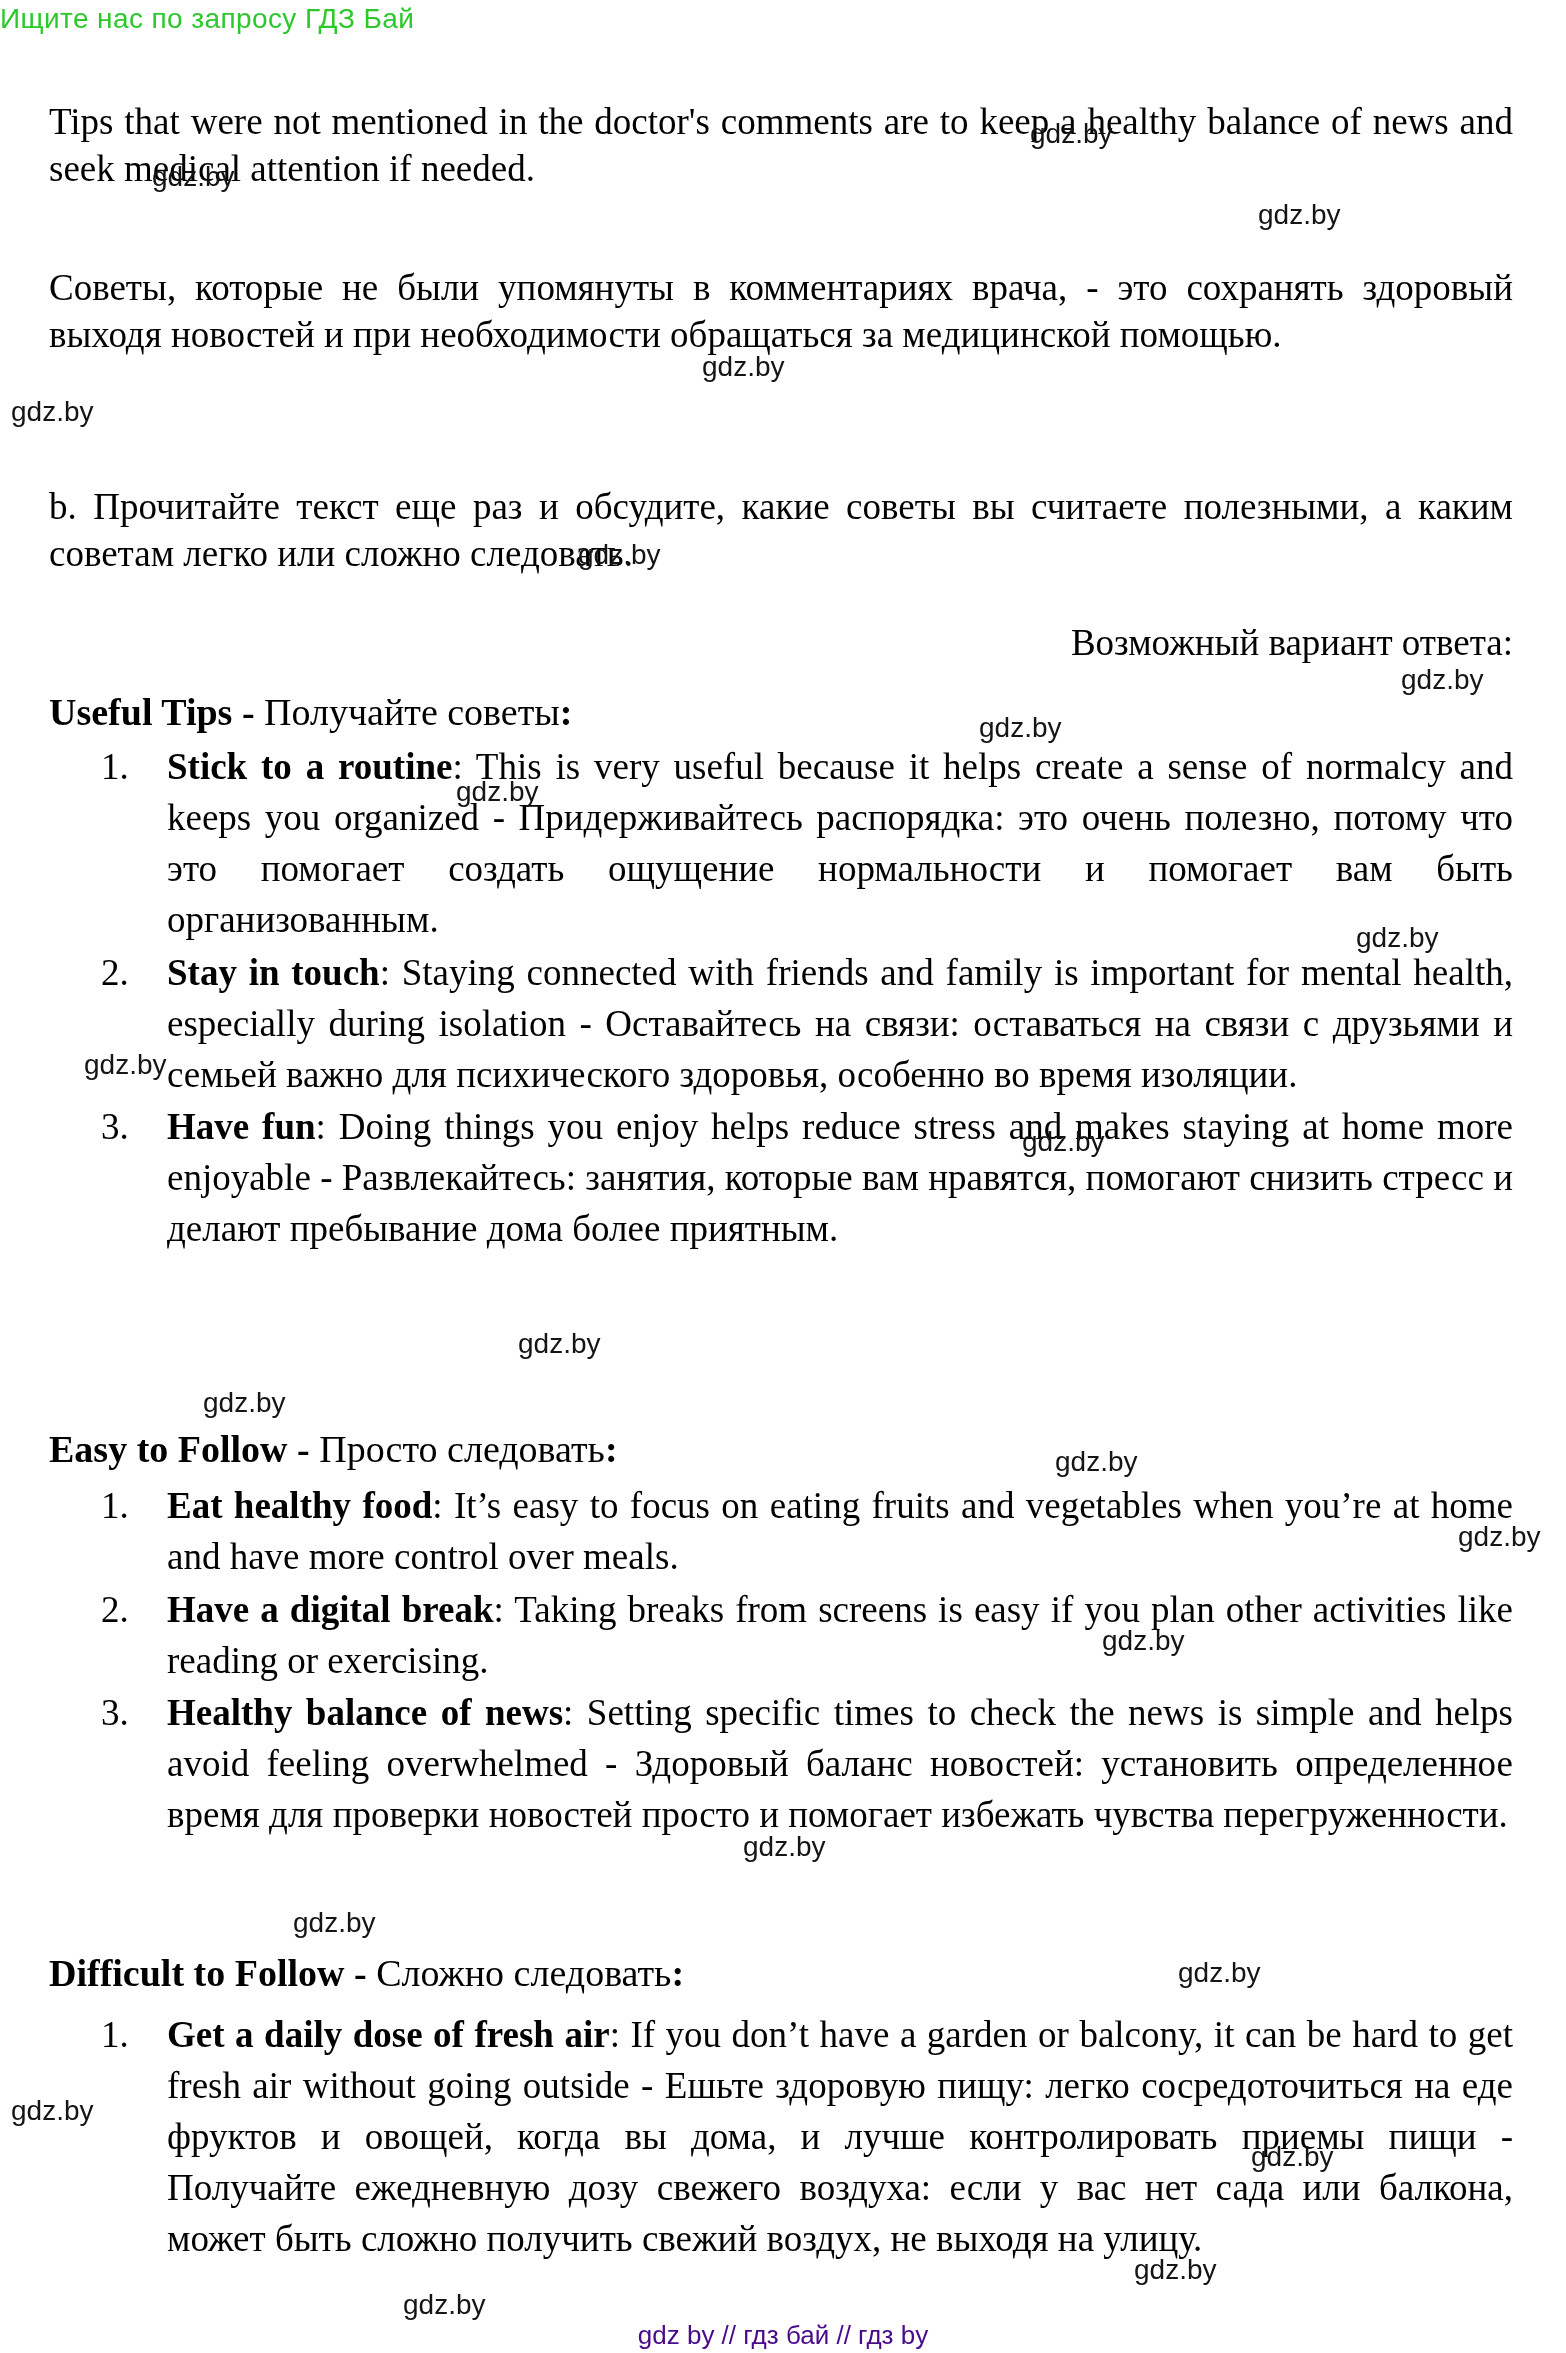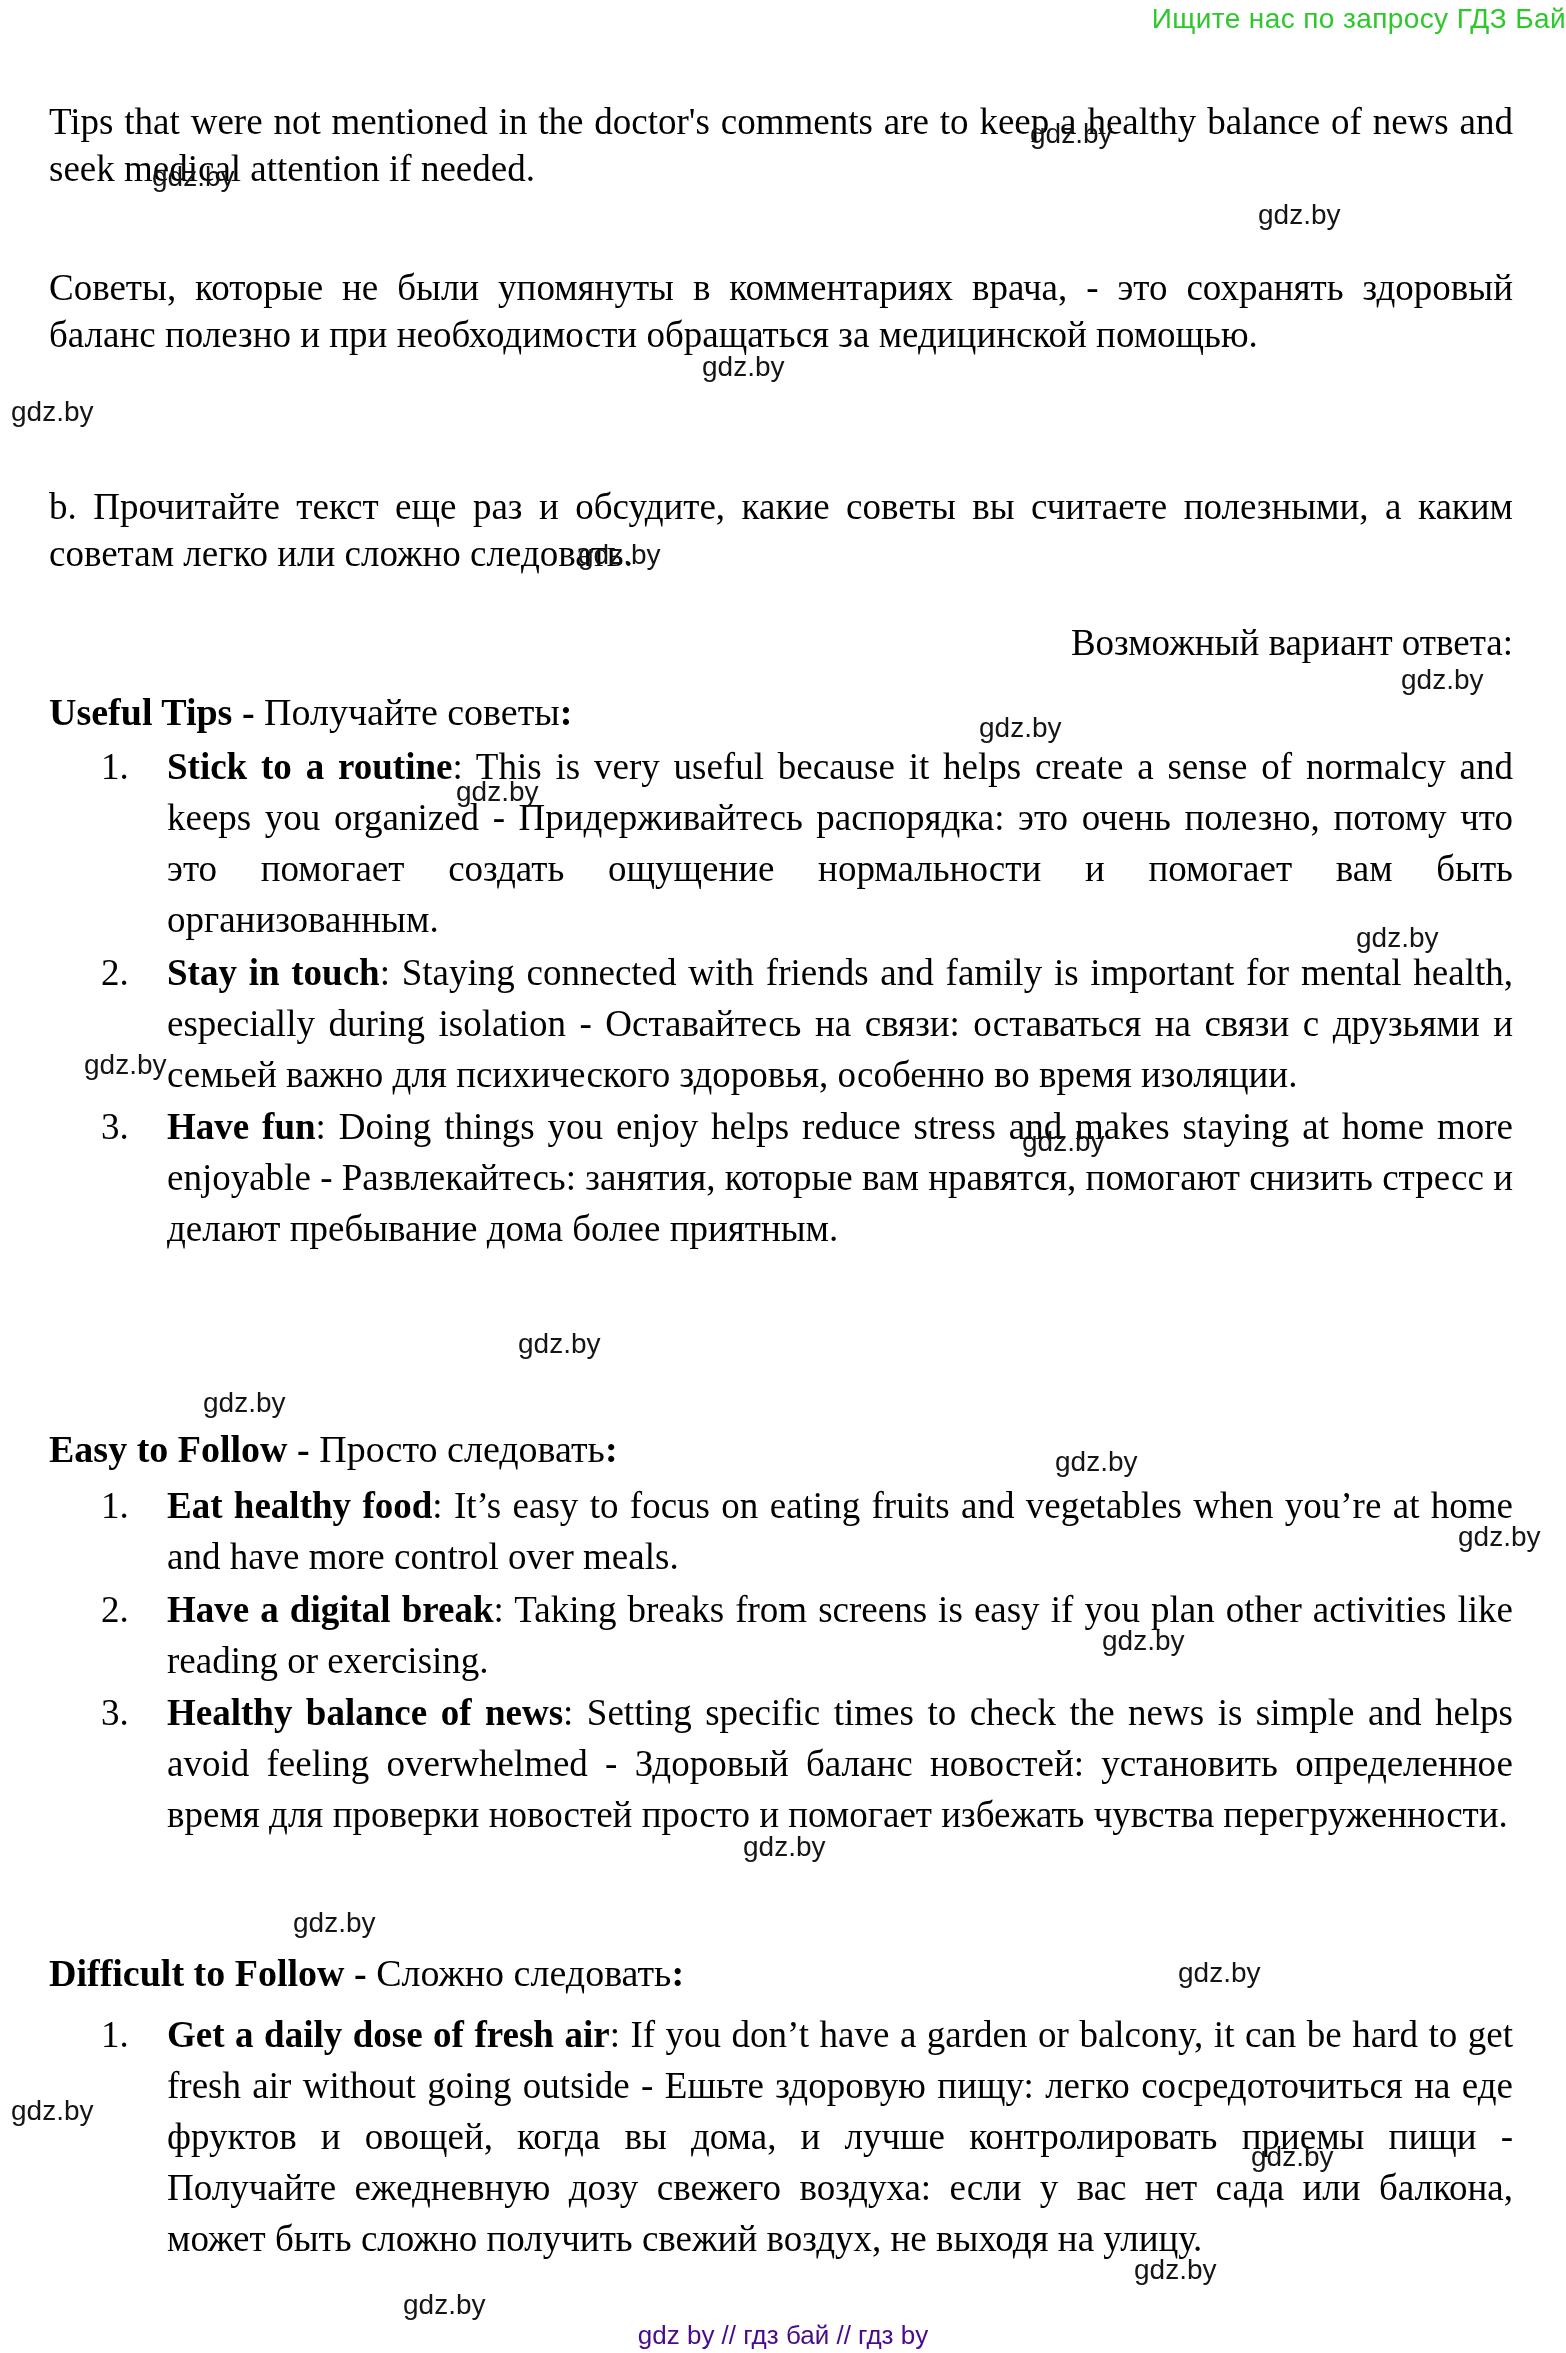--- a/index.html
+++ b/index.html
@@ -2,21 +2,21 @@
 <html style="font-size:12.4px"><head>
 <meta charset="utf-8">
 <style>
   html,body{margin:0;padding:0}
   body{
     width:1566px;height:2354px;position:relative;overflow:hidden;
     background:#ffffff;color:#000;
     font-family:"Liberation Serif","DejaVu Serif",serif;
   }
   .banner{
-    position:absolute;top:3.1px;left:0;width:100%;text-align:right;
+    position:absolute;top:3.1px;left:0;width:100%;text-align:left;
     font-family:"Liberation Sans","DejaVu Sans",sans-serif;
     font-size:28px;color:#2cc82c;letter-spacing:0.4px;
   }
   .para{
     position:absolute;left:49px;width:1464px;
     font-size:37px;line-height:47px;text-align:justify;
   }
   #p-intro-en{top:61px}
   #p-intro-ru{top:227px}
   #p-task-b{top:446px}
@@ -51,21 +51,21 @@
     font-size:26px;color:#4a0b8a;
   }
 </style>
 </head>
 <body>
 
 <div class="banner">Ищите нас по запросу ГДЗ Бай</div>
 
 <p class="para" id="p-intro-en">Tips that were not mentioned in the doctor's comments are to keep a healthy balance of news and seek medical attention if needed.</p>
 
-<p class="para" id="p-intro-ru">Советы, которые не были упомянуты в комментариях врача, - это сохранять здоровый баланс полезно и при необходимости обращаться за медицинской помощью.</p>
+<p class="para" id="p-intro-ru">Советы, которые не были упомянуты в комментариях врача, - это сохранять здоровый выходя новостей и при необходимости обращаться за медицинской помощью.</p>
 
 <p class="para" id="p-task-b">b. Прочитайте текст еще раз и обсудите, какие советы вы считаете полезными, а каким советам легко или сложно следовать.</p>
 
 <p class="para" id="p-answer">Возможный вариант ответа:</p>
 
 <div class="heading" id="h-useful"><span class="h-en">Useful Tips - </span><span class="h-ru">Получайте советы</span><span class="h-colon">:</span></div>
 
 <div class="list" id="list-useful">
   <div class="litem">
     <span class="num">1.</span><span class="lead">Stick to a routine</span><span>: This is very useful because it helps create a sense of normalcy and keeps you organized - Придерживайтесь распорядка: это очень полезно, потому что это помогает создать ощущение нормальности и помогает вам быть организованным.</span>

